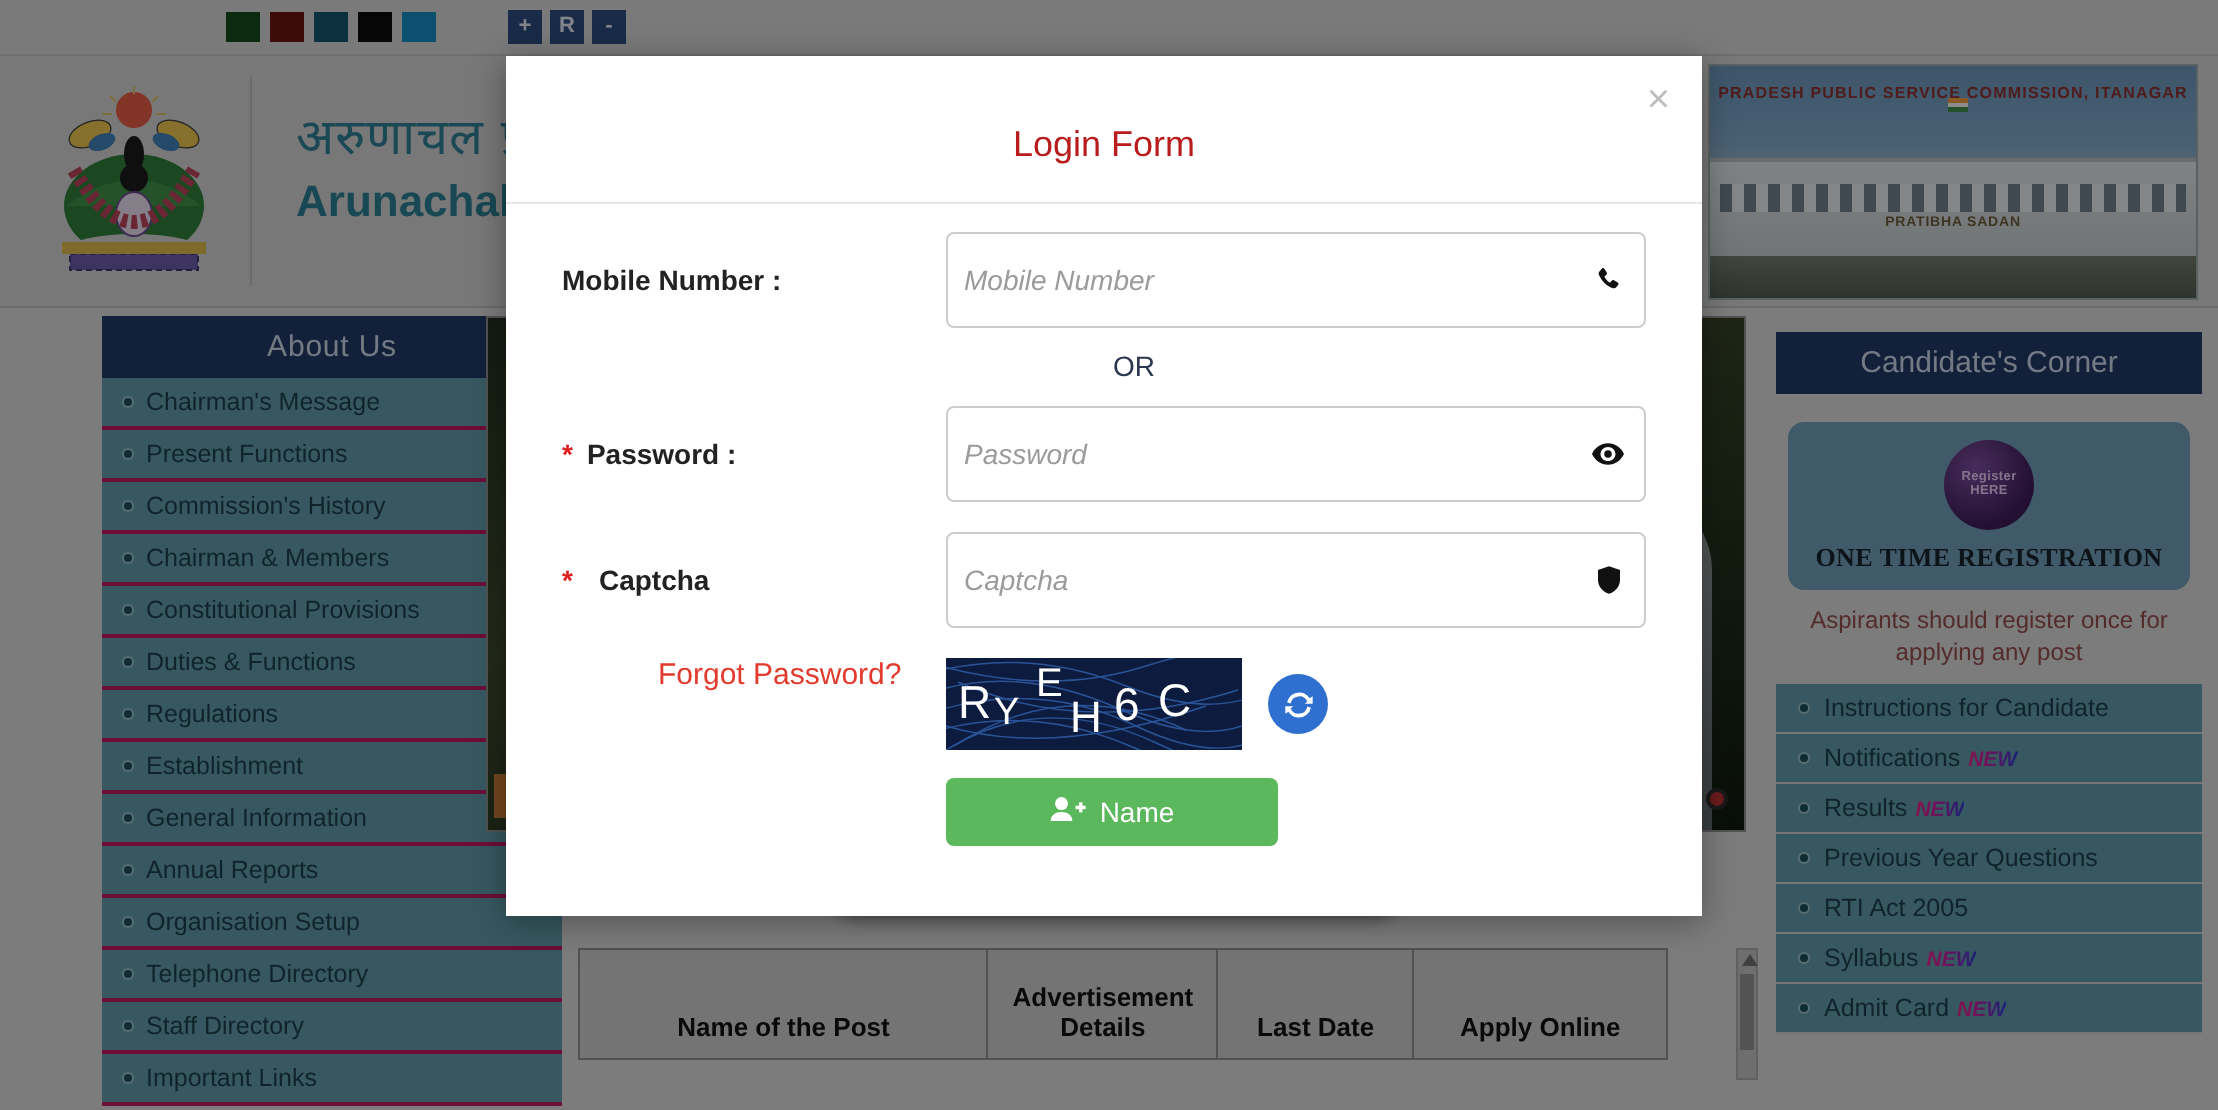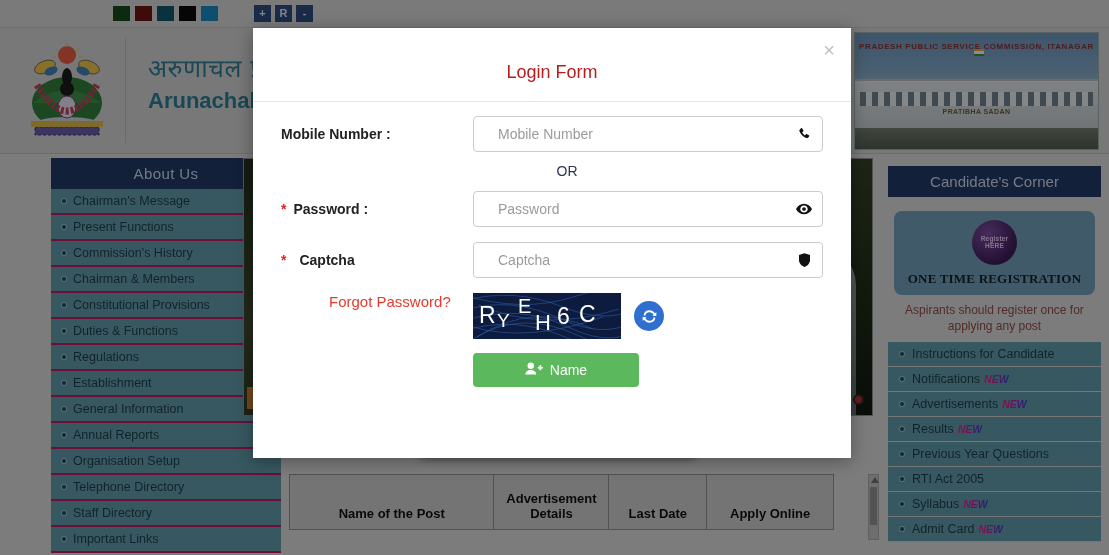--- a/index.html
+++ b/index.html
@@ -249,26 +249,27 @@
   .modal-body { padding: 14px 28px 0 28px; }
 
   .frow { display: flex; align-items: center; margin-bottom: 15px; }
   .flabel {
     width: 192px; font-size: 14px; font-weight: bold; color: #222;
     display: flex; align-items: center;
   }
   .req { color: #e02020; font-weight: bold; margin-right: 7px; font-size: 14px; }
   .fctrl { flex: 1; position: relative; }
   .fctrl input {
-    width: 100%; height: 36px;
+    width: 100%; height: 48px;
     border: 1px solid #ccc; border-radius: 4px;
-    padding: 0 34px 0 24px;
+    padding: 0 34px 0 8px;
     font-size: 14px; color: #333;
     font-family: "Liberation Sans", sans-serif;
     background: #fff;
+    font-style: italic;
   }
   .fctrl input::placeholder { color: #9b9b9b; }
   .ficon {
     position: absolute; right: 11px; top: 50%; transform: translateY(-50%);
     width: 16px; height: 16px; color: #111;
     display: flex; align-items: center; justify-content: center;
   }
   .or-line {
     text-align: center; font-size: 14px; color: #2a3550;
     margin: -4px 0 12px 0; padding-left: 30px;
@@ -431,21 +432,20 @@
         <div class="otr-badge">
           <span>Register</span>
           <span>HERE</span>
         </div>
         <div class="otr-title">ONE TIME REGISTRATION</div>
       </div>
       <div class="otr-note">Aspirants should register once for applying any post</div>
       <div id="right-items">
           <div class="r-item"><span class="bullet"></span><span>Instructions for Candidate</span></div>
           <div class="r-item"><span class="bullet"></span><span>Notifications</span><span class="newbadge">NEW</span></div>
-          <div class="r-item"><span class="bullet"></span><span>Advertisements</span><span class="newbadge">NEW</span></div>
           <div class="r-item"><span class="bullet"></span><span>Results</span><span class="newbadge">NEW</span></div>
           <div class="r-item"><span class="bullet"></span><span>Previous Year Questions</span></div>
           <div class="r-item"><span class="bullet"></span><span>RTI Act 2005</span></div>
           <div class="r-item"><span class="bullet"></span><span>Syllabus</span><span class="newbadge">NEW</span></div>
           <div class="r-item"><span class="bullet"></span><span>Admit Card</span><span class="newbadge">NEW</span></div>
         </div>
     </div>
 
   </div>
 

